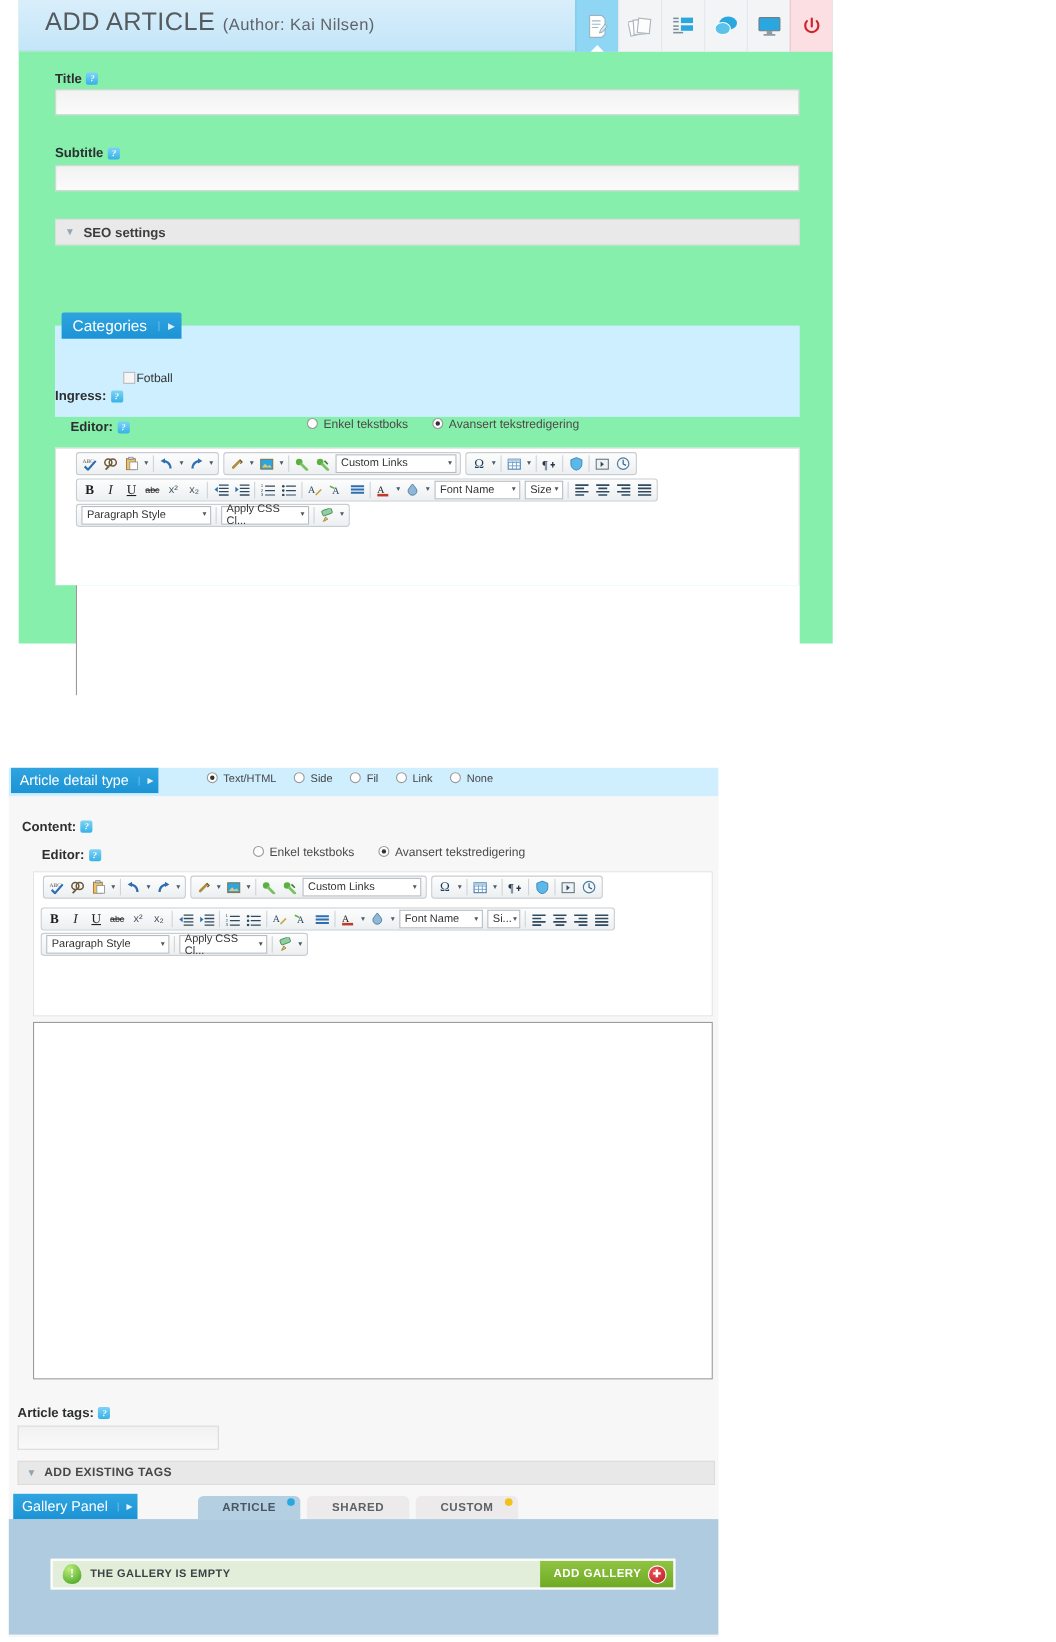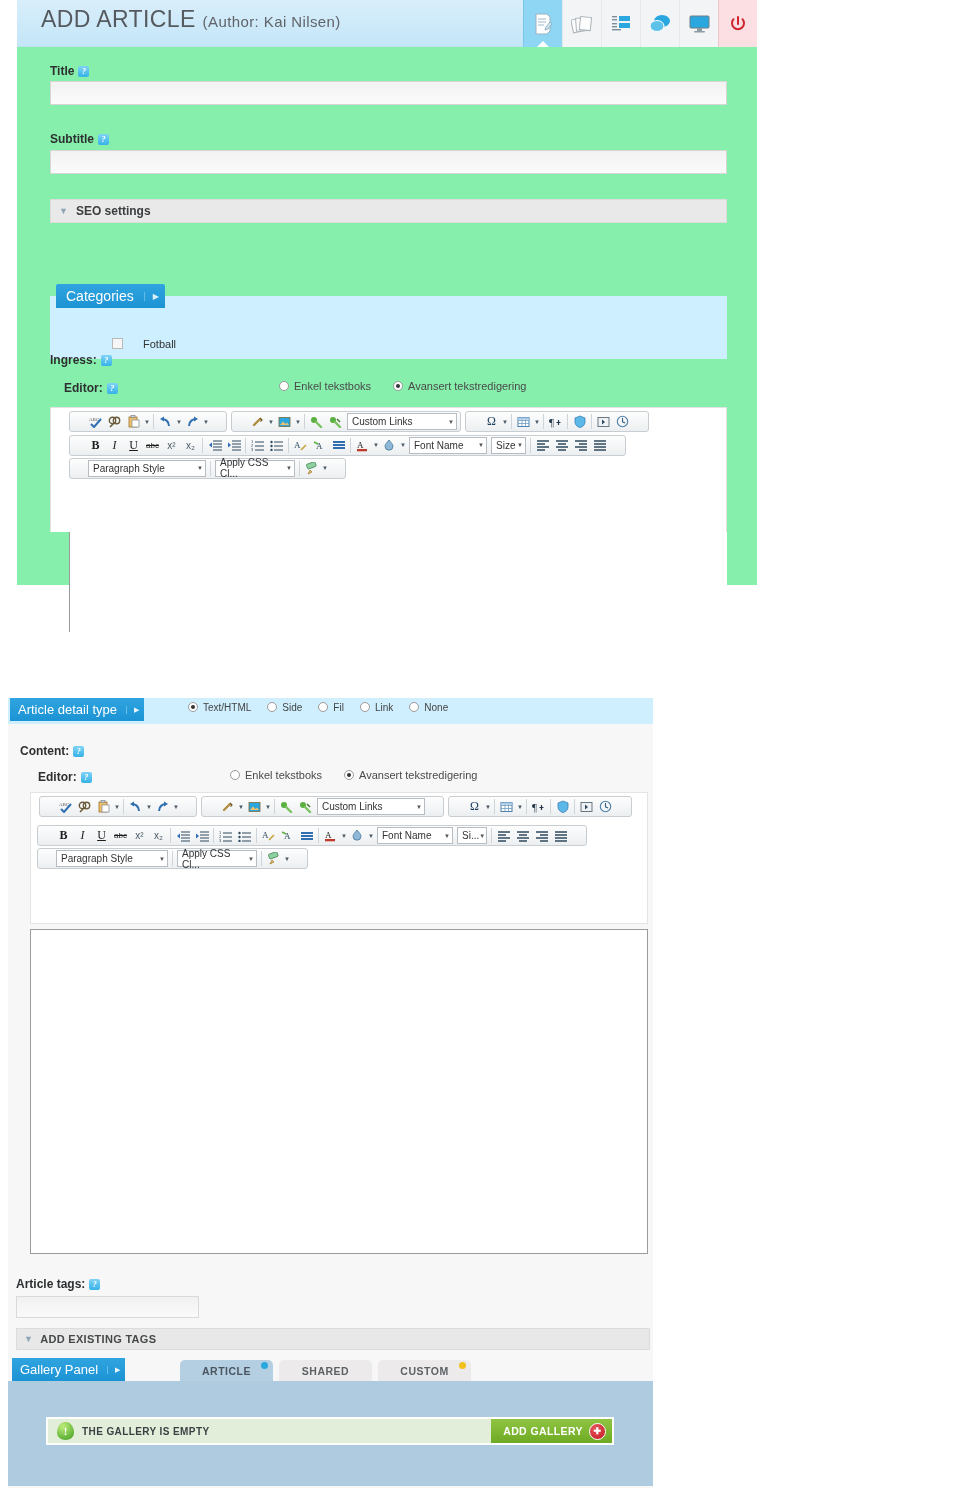--- a/index.html
+++ b/index.html
@@ -72,35 +72,35 @@
   .cattab {
     position:absolute; left:6px; top:-12px; height:24px;
     background:linear-gradient(#2fa4e0,#1c93d4);
     color:#fff; font-size:14px; padding:0 6px 0 10px;
     display:flex; align-items:center; gap:10px;
     border-radius:2px 2px 0 0;
   }
   .cattab .arr { font-size:8px; opacity:.85; border-left:1px solid #6cc0e8; padding-left:8px; }
   .catitem {
     position:absolute; left:62px; top:42px;
-    display:flex; gap:20px; font-size:11px; color:#333;
+    display:flex; gap:1px; font-size:11px; color:#333;
   }
   .cb { width:11px; height:11px; border:1px solid #b9b9b9; background:#f6f6f6; }
 
   .radio-row { display:flex; align-items:center; gap:22px; font-size:11px; color:#4a4a4a; }
   .radio { width:10px; height:10px; border:1px solid #9a9a9a; border-radius:50%; background:#fff; display:inline-block; position:relative; margin-right:5px; vertical-align:-1px;}
   .radio.on:after { content:""; position:absolute; left:2px; top:2px; width:4px; height:4px; border-radius:50%; background:#333; }
 
   
   .tbwrap { background:#ffffff; }
   .tbrow { display:flex; align-items:center; height:23px; gap:0px; }
   .tbgroup {
     display:flex; align-items:center; height:21px;
     border:1px solid #c8cdd2; background:linear-gradient(#fdfdfd,#eceff1);
-    border-radius:3px; padding:0 16px; margin-right:4px;
+    border-radius:3px; padding:0 2px; margin-right:4px;
   }
   .tbbtn {
     width:19px; height:18px; display:flex; align-items:center; justify-content:center;
     font-size:11px; color:#4a5a66;
   }
   .tbsep { width:1px; height:15px; background:#cfd4d8; margin:0 2px; }
   .tbcaret { font-size:6px; color:#4a5a66; width:8px; text-align:center; }
   .tbcombo {
     height:17px; border:1px solid #b6bcc2; background:#fff;
     font-size:10px; color:#333; display:flex; align-items:center;
@@ -282,21 +282,21 @@
       <input class="textfield" value="" style="">
     </div>
 
     <div style="position:absolute;left:33px;top:152px;width:677px;">
       <div class="seobar">
         <span class="chev">▼</span>
         <span>SEO settings</span>
       </div>
     </div>
 
-    <div class="catpanel" style="position:absolute;left:33px;top:205px;width:677px;height:63px;margin-top:44px;">
+    <div class="catpanel" style="position:absolute;left:33px;top:205px;width:677px;height:83px;margin-top:44px;">
       <div class="cattab">
         <span>Categories</span>
         <span class="arr">▶</span>
       </div>
       <div class="catitem">
         <span class="cb"></span>
         <span>Fotball</span>
       </div>
     </div>
 

